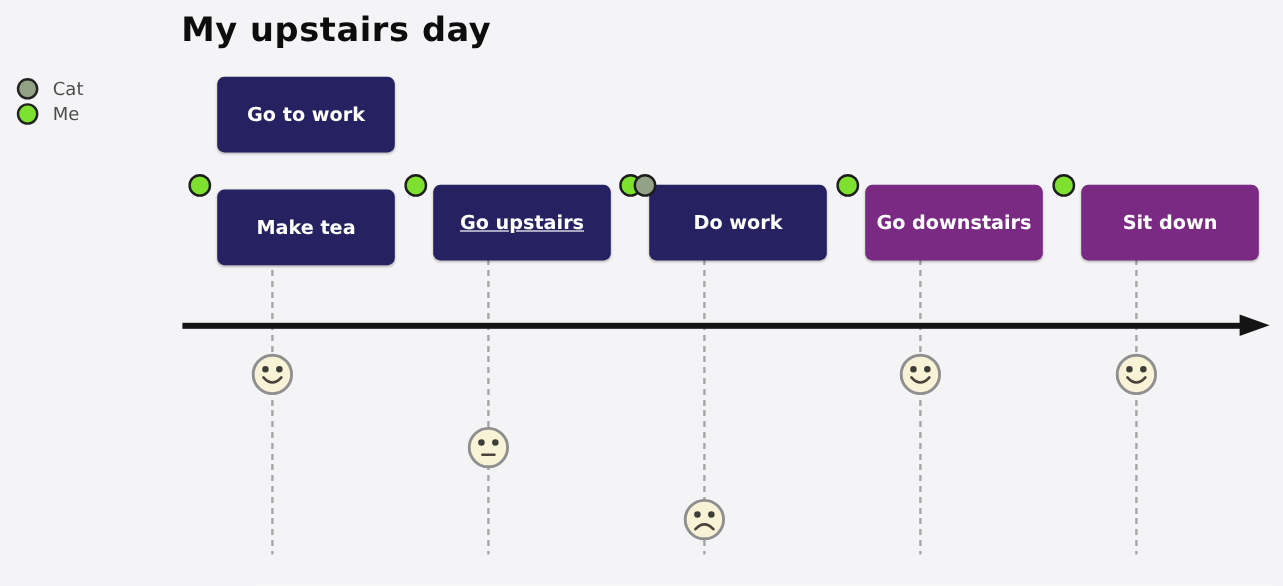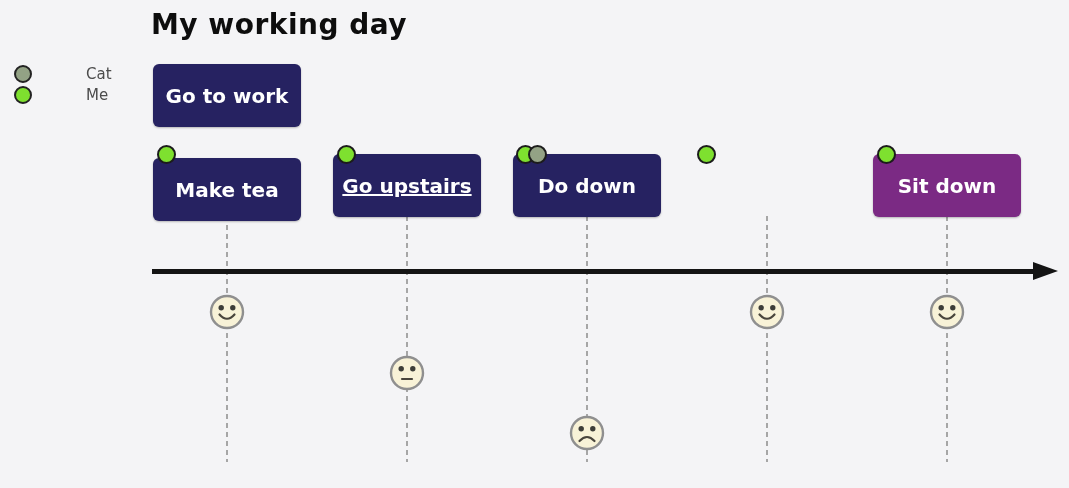--- a/index.html
+++ b/index.html
@@ -9,32 +9,33 @@
     width:1069px;height:488px;
     background:#f4f4f6;
     overflow:hidden;
   }
   .page-title{
     position:absolute;left:151px;top:8px;
     font-size:28px;font-weight:bold;color:#0d0d0d;
     letter-spacing:0.5px;
   }
   .legend{position:absolute;left:14px;top:63px;}
-  .legend-row{display:flex;align-items:center;height:21px;gap:42px;}
+  .legend-row{display:flex;align-items:center;height:21px;}
   .legend-dot{
     width:14px;height:14px;border-radius:50%;
     border:2px solid #222;margin-right:12px;flex:0 0 auto;
   }
   .legend-label{font-size:15px;color:#4c4c4c;}
   .activity-box{
     position:absolute;width:148px;height:63px;
     border-radius:6px;
     display:flex;align-items:center;justify-content:center;
-    color:#ffffff;font-size:20px;font-weight:bold;
+    color:#ffffff;font-size:16px;font-weight:bold;
     box-shadow:0 1px 2px rgba(0,0,0,0.25);
+    margin-left:28px;
   }
   .marker-dot{
     position:absolute;width:15px;height:15px;border-radius:50%;
     border:2px solid #1c1c1c;
   }
   .dashed-line{
     position:absolute;width:2px;top:216px;height:246px;
     background:repeating-linear-gradient(to bottom,#a6a6a6 0 5px,transparent 5px 9px);
   }
   .axis-line{
@@ -49,21 +50,21 @@
     border-left:25px solid #141414;
   }
   .face{position:absolute;width:36px;height:36px;}
   .face svg{display:block;}
 </style>
 </head>
 <body>
 
 <div class="stage">
 
-  <div class="page-title">My working day</div>
+  <div class="page-title">My upstairs day</div>
 
   <div class="legend">
     <div class="legend-row">
       <span class="legend-dot" style="background-color: rgb(147, 162, 133);"></span>
       <span class="legend-label">Cat</span>
     </div>
     <div class="legend-row">
       <span class="legend-dot" style="background-color: rgb(126, 224, 47);"></span>
       <span class="legend-label">Me</span>
     </div>
@@ -85,25 +86,28 @@
     <span>Make tea</span>
   </div>
   <div class="marker-dot" style="left: 157px; top: 145px; background-color: rgb(126, 224, 47);"></div>
 
   <div class="activity-box" style="left: 333px; top: 154px; background-color: rgb(38, 34, 97); text-decoration: underline;">
     <span>Go upstairs</span>
   </div>
   <div class="marker-dot" style="left: 337px; top: 145px; background-color: rgb(126, 224, 47);"></div>
 
   <div class="activity-box" style="left: 513px; top: 154px; background-color: rgb(38, 34, 97);">
-    <span>Do down</span>
+    <span>Do work</span>
   </div>
   <div class="marker-dot" style="left: 516px; top: 145px; background-color: rgb(126, 224, 47);"></div>
   <div class="marker-dot" style="left: 528px; top: 145px; background-color: rgb(147, 162, 133);"></div>
 
+  <div class="activity-box" style="left: 693px; top: 154px; background-color: rgb(123, 42, 132);">
+    <span>Go downstairs</span>
+  </div>
   <div class="marker-dot" style="left: 697px; top: 145px; background-color: rgb(126, 224, 47);"></div>
 
   <div class="activity-box" style="left: 873px; top: 154px; background-color: rgb(123, 42, 132);">
     <span>Sit down</span>
   </div>
   <div class="marker-dot" style="left: 877px; top: 145px; background-color: rgb(126, 224, 47);"></div>
 
   <div class="face" style="left:209px;top:294px;">
     <svg width="36" height="36" viewBox="0 0 36 36">
       <circle cx="18" cy="18" r="16" fill="#f8f2d7" stroke="#8f8f8f" stroke-width="2.4"></circle>

